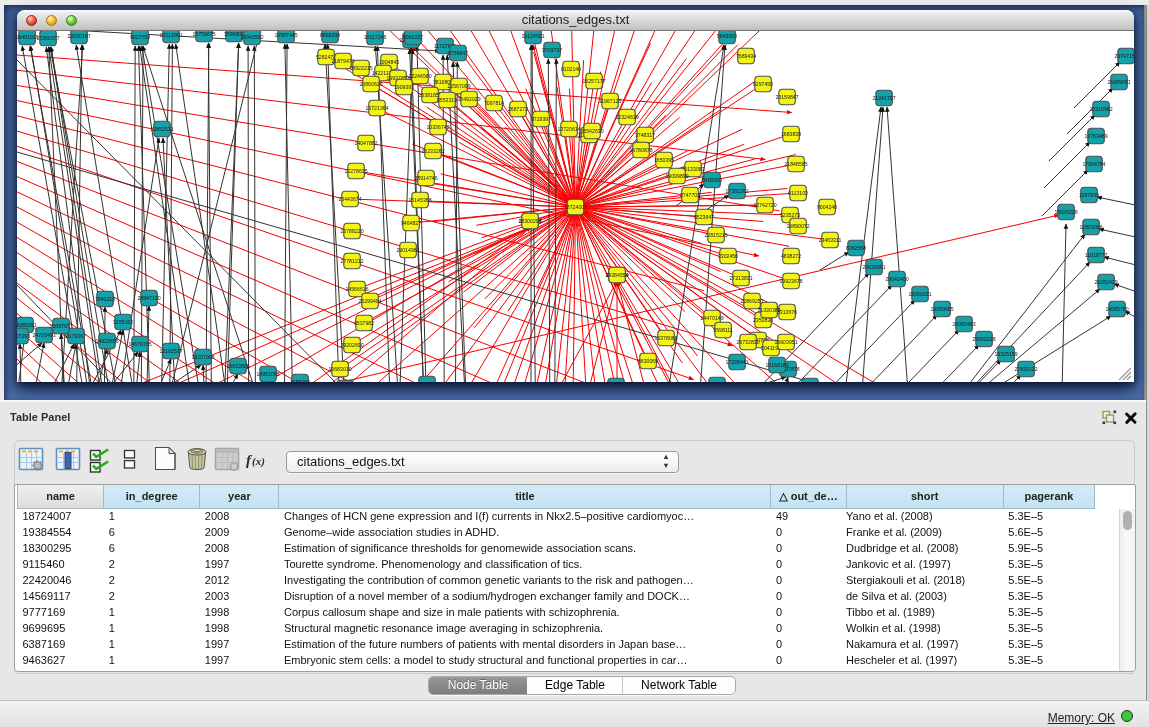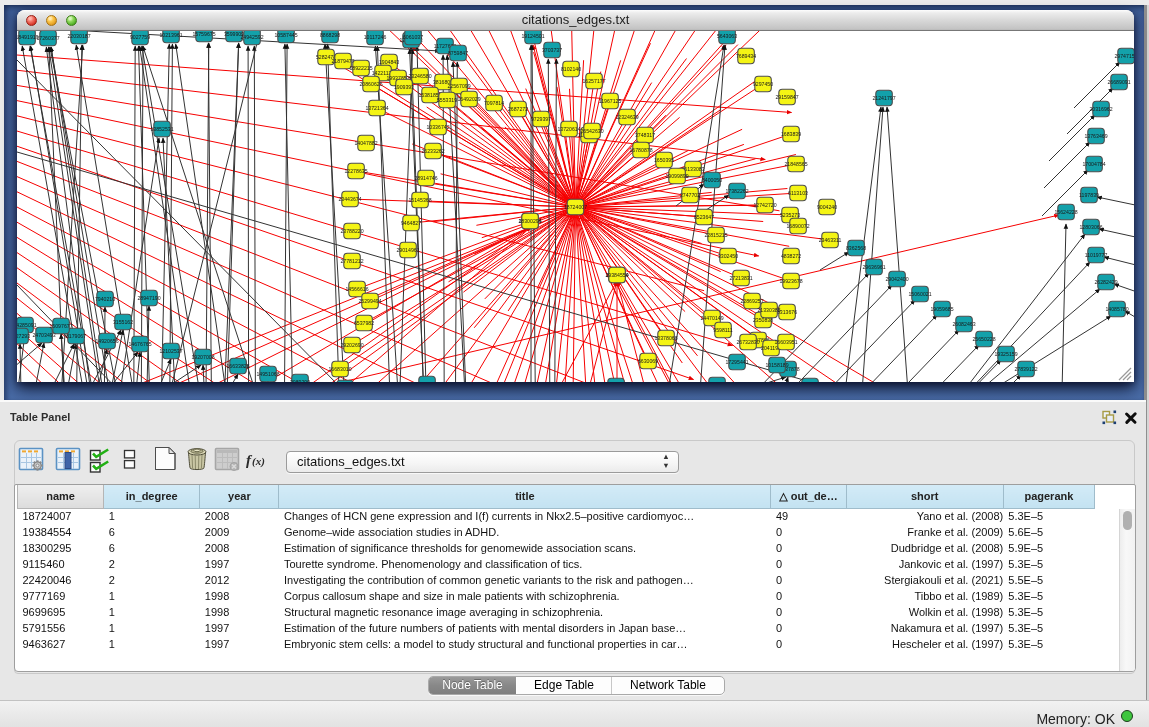--- a/index.html
+++ b/index.html
@@ -40,36 +40,36 @@
     box-shadow:0 1px 1px rgba(255,255,255,.8); }
   #ddarrows { position:absolute; right:7px; top:0px; width:10px; height:20px; font-size:7.5px; color:#333; line-height:9px; text-align:center; }
   
   #tblbox { left:14px; top:82px; width:1122px; height:188px; background:#fff; border:1px solid #9e9e9e; border-radius:2px 2px 4px 4px; overflow:hidden; }
   table { border-collapse:collapse; table-layout:fixed; font-size:11px; color:#111; }
   #dtable { position:absolute; left:2px; top:0; width:1078px; }
   #dtable th { height:23px; font-weight:bold; font-size:11px; color:#222;
     background:linear-gradient(180deg,#d3ebf7 0,#c3e2f1 100%); border:1px solid #9fbccb; border-top:none; text-align:center; }
   #dtable th.gray { background:linear-gradient(180deg,#efefef 0,#dcdcdc 100%); border-color:#b5b5b5; }
   #dtable td { height:16px; padding:0 0 0 5px; white-space:nowrap; overflow:hidden; }
-  #dtable td.ctr { text-align:right; padding:0; }
+  #dtable td.ctr { text-align:left; padding:0; }
   
   #vscroll { left:1104px; top:24px; width:16px; height:163px; background:linear-gradient(90deg,#ededed,#f8f8f8 40%,#f2f2f2); border-left:1px solid #d5d5d5; }
   #vthumb { left:3px; top:2px; width:9px; height:19px; border-radius:5px; background:#b0b0b0; }
   
   #tabbar { left:0; top:272px; width:1146px; height:26px; }
   #tabs { left:428px; top:2px; height:19px; border:1px solid #a9a9a9; border-radius:5px; overflow:hidden;
     background:#fdfdfd; box-shadow:0 1px 0 rgba(255,255,255,.7); display:flex; }
   .tab { font-size:12px; line-height:17px; text-align:center; color:#000000; }
-  .tab.w1{width:87px}.tab.w2{width:96px}.tab.w3{width:112px}
+  .tab.w1{width:98px}.tab.w2{width:96px}.tab.w3{width:112px}
   .tab.sel { background:linear-gradient(180deg,#9a9a9a 0,#888 50%,#7f7f7f 100%); color:#fff; text-shadow:0 -1px 0 rgba(0,0,0,.3); }
   .tab.mid { border-left:1px solid #fff; border-right:1px solid #c7c7c7; }
   
   #statusbar { left:0; top:700px; width:1149px; height:27px;
     background:linear-gradient(180deg,#f2f2f2 0,#eaeaea 50%,#e2e2e2 100%); border-top:1px solid #c2c2c2; }
-  #mem { right:34px; top:10px; font-size:14px; color:#222; }
+  #mem { right:34px; top:10px; font-size:12px; color:#222;text-decoration:underline; }
   #memdot { right:16px; top:9px; width:12px; height:12px; border-radius:50%;
     background:#3ec63e; border:1.2px solid #1e3a1e; }
 </style></head>
 <body>
 <div id="stage">
   <div class="abs" id="bluebg"></div>
   <div class="abs" id="rstrip"></div>
   <div class="abs" id="win">
     <div class="abs" id="titlebar">
       <div class="abs tl" id="tl-r"></div>
@@ -865,43 +865,52 @@
               <td>0</td>
               <td class="ctr">Jankovic et al. (1997)</td>
               <td>5.3E–5</td>
             </tr>
         <tr>
               <td>22420046</td>
               <td>2</td>
               <td>2012</td>
               <td>Investigating the contribution of common genetic variants to the risk and pathogen…</td>
               <td>0</td>
-              <td class="ctr">Stergiakouli et al. (2021)</td>
+              <td class="ctr">Stergiakouli et al. (2018)</td>
               <td>5.5E–5</td>
+            </tr>
+        <tr>
+              <td>14569117</td>
+              <td>2</td>
+              <td>2003</td>
+              <td>Disruption of a novel member of a sodium/hydrogen exchanger family and DOCK…</td>
+              <td>0</td>
+              <td class="ctr">de Silva et al. (2003)</td>
+              <td>5.3E–5</td>
             </tr>
         <tr>
               <td>9777169</td>
               <td>1</td>
               <td>1998</td>
               <td>Corpus callosum shape and size in male patients with schizophrenia.</td>
               <td>0</td>
               <td class="ctr">Tibbo et al. (1989)</td>
               <td>5.3E–5</td>
             </tr>
         <tr>
               <td>9699695</td>
               <td>1</td>
               <td>1998</td>
               <td>Structural magnetic resonance image averaging in schizophrenia.</td>
               <td>0</td>
               <td class="ctr">Wolkin et al. (1998)</td>
               <td>5.3E–5</td>
             </tr>
         <tr>
-              <td>5791556</td>
+              <td>6387169</td>
               <td>1</td>
               <td>1997</td>
               <td>Estimation of the future numbers of patients with mental disorders in Japan base…</td>
               <td>0</td>
               <td class="ctr">Nakamura et al. (1997)</td>
               <td>5.3E–5</td>
             </tr>
         <tr>
               <td>9463627</td>
               <td>1</td>

